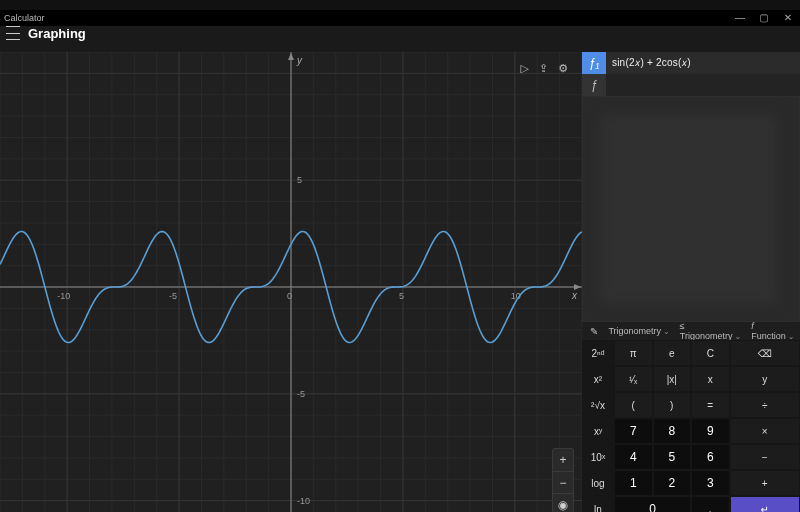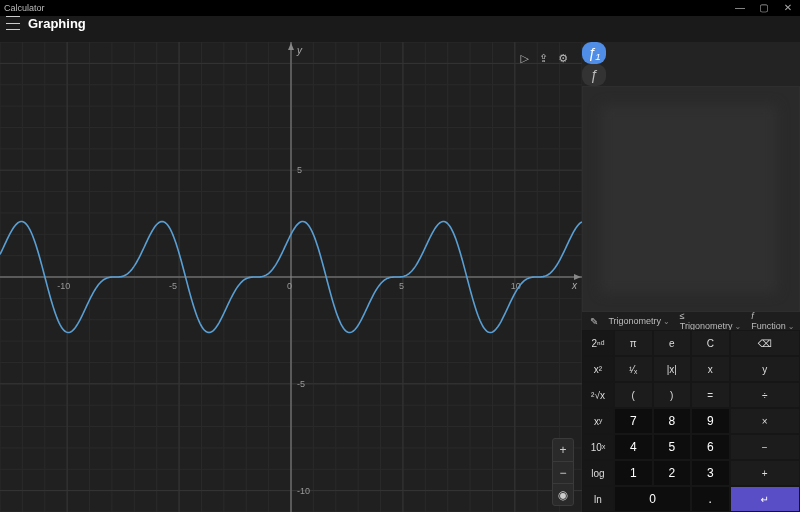--- a/index.html
+++ b/index.html
@@ -1,36 +1,36 @@
 <!DOCTYPE html>
 <html><head>
 <meta charset="utf-8">
 <style>
   * { box-sizing: border-box; margin: 0; padding: 0; font-family: "Segoe UI", Arial, sans-serif; user-select: none; }
   html,body { width:800px; height:512px; background:#111; color:#ddd; overflow:hidden; }
-  #titlebar { height:16px; background:#000; font-size:9px; color:#bbb; display:flex; align-items:center; padding:0 4px; position:relative;}
+  #titlebar { height:16px; background:#000; font-size:9px; color:#bbb; display:flex; align-items:center; padding:0 4px; position:relative;margin-top:10px;}
   #titlebar .ctrls { position:absolute; right:0; top:0; display:flex; }
   #titlebar .ctrls div { width:24px; text-align:center; font-size:10px; line-height:16px; color:#aaa; }
   #header { height:26px; display:flex; align-items:flex-start; padding:0 6px; background:#1a1a1a; }
   #header .hamb { width:14px; height:14px; display:flex; flex-direction:column; justify-content:space-between; margin-right:8px;}
   #header .hamb span{ height:1px; background:#ccc; }
   #header h1 { font-size:13px; font-weight:600; color:#fff; }
   #body { position:relative; height:470px; display:flex; background:#1d1d1d; }
   
   #graph { position:relative; width:582px; height:470px; background:#202020; overflow:hidden;}
   #graph svg { position:absolute; left:0; top:0; }
   .zoom { position:absolute; right:8px; bottom:6px; width:22px; background:#2a2a2a; border:1px solid #3a3a3a; border-radius:3px; display:flex; flex-direction:column;}
   .zoom div{ height:22px; display:flex; align-items:center; justify-content:center; color:#ccc; font-size:12px; }
   .zoom div+div{ border-top:1px solid #3a3a3a;}
   .toprightTools { position:absolute; right:8px; top:8px; display:flex; gap:10px; padding:2px 6px;}
   .toprightTools span{ color:#bbb; font-size:11px; }
   
   #right { width:218px; display:flex; flex-direction:column; background:#232323;}
   .exprRow { display:flex; height:22px; }
-  .exprRow .fx { width:24px; display:flex; align-items:center; justify-content:center; font-size:14px; font-style:italic;border-radius:9px; }
+  .exprRow .fx { width:24px; display:flex; align-items:center; justify-content:center; font-size:12px; font-style:italic; }
   .exprRow .exprText { flex:1; display:flex; align-items:center; padding:0 6px; font-size:10px; letter-spacing:.2px;}
   .exprRow.active .fx{ background:#4f8de6; color:#fff;}
   .exprRow.active .exprText{ background:#2b2b2b; color:#eee;}
   .exprRow.blank .fx{ background:#333; color:#bbb;}
   .exprRow.blank .exprText{ background:#2b2b2b; color:#888;}
   #midGrey { flex:1; background: #2a2a2a; border:1px solid #2e2e2e; position:relative;}
   #midGrey::before{content:""; position:absolute; inset:18px 22px 18px 18px; background:#303030; border-radius:4px; filter:blur(6px);}
   #catBar { display:flex; height:18px; align-items:center; gap:10px; padding:0 8px; background:#1e1e1e; font-size:9px; color:#bbb;}
   #catBar span i{ font-style:italic; }
   #catBar .caret{ font-size:8px; color:#888; margin-left:2px;}
@@ -151,20 +151,21 @@
     <div class="zoom">
       <div>+</div>
       <div>−</div>
       <div>◉</div>
     </div>
   </div>
 
   <div id="right">
     <div class="exprRow active">
       <div class="fx">ƒ₁</div>
+      <div class="exprText">sin(2𝑥) + 2cos(𝑥)</div>
     </div>
     <div class="exprRow blank">
       <div class="fx">ƒ</div>
     </div>
     <div id="midGrey"></div>
 
     <div id="catBar">
       <span class="pencil">✎</span>
       <span><span>Trigonometry</span><span class="caret">⌄</span></span>
       <span>≤ <span>Trigonometry</span><span class="caret">⌄</span></span>

